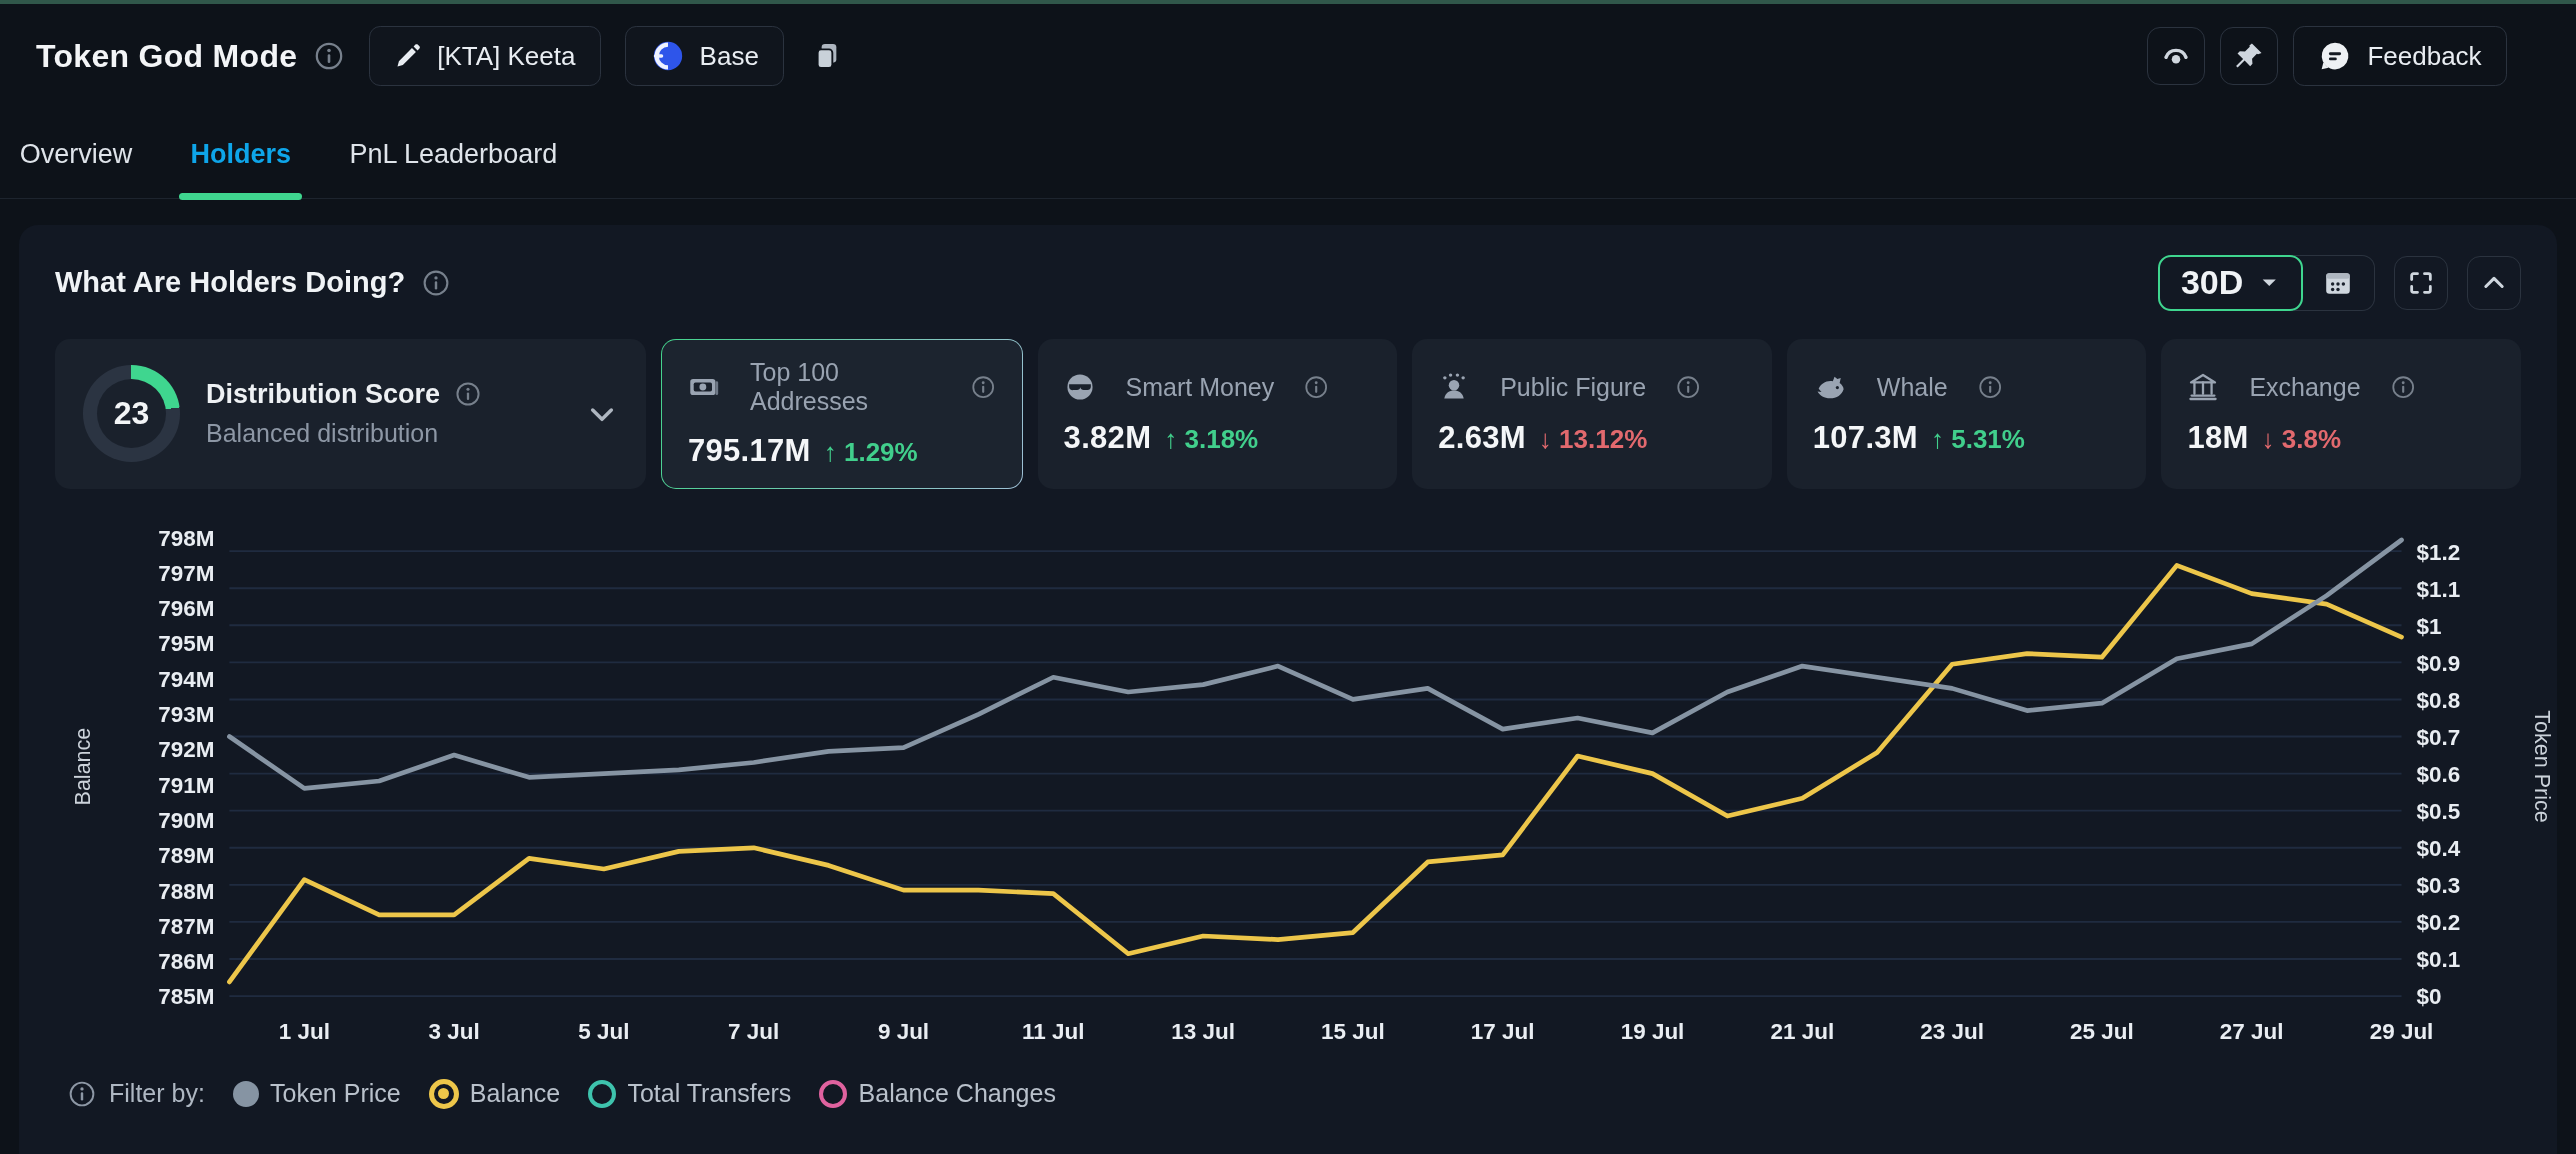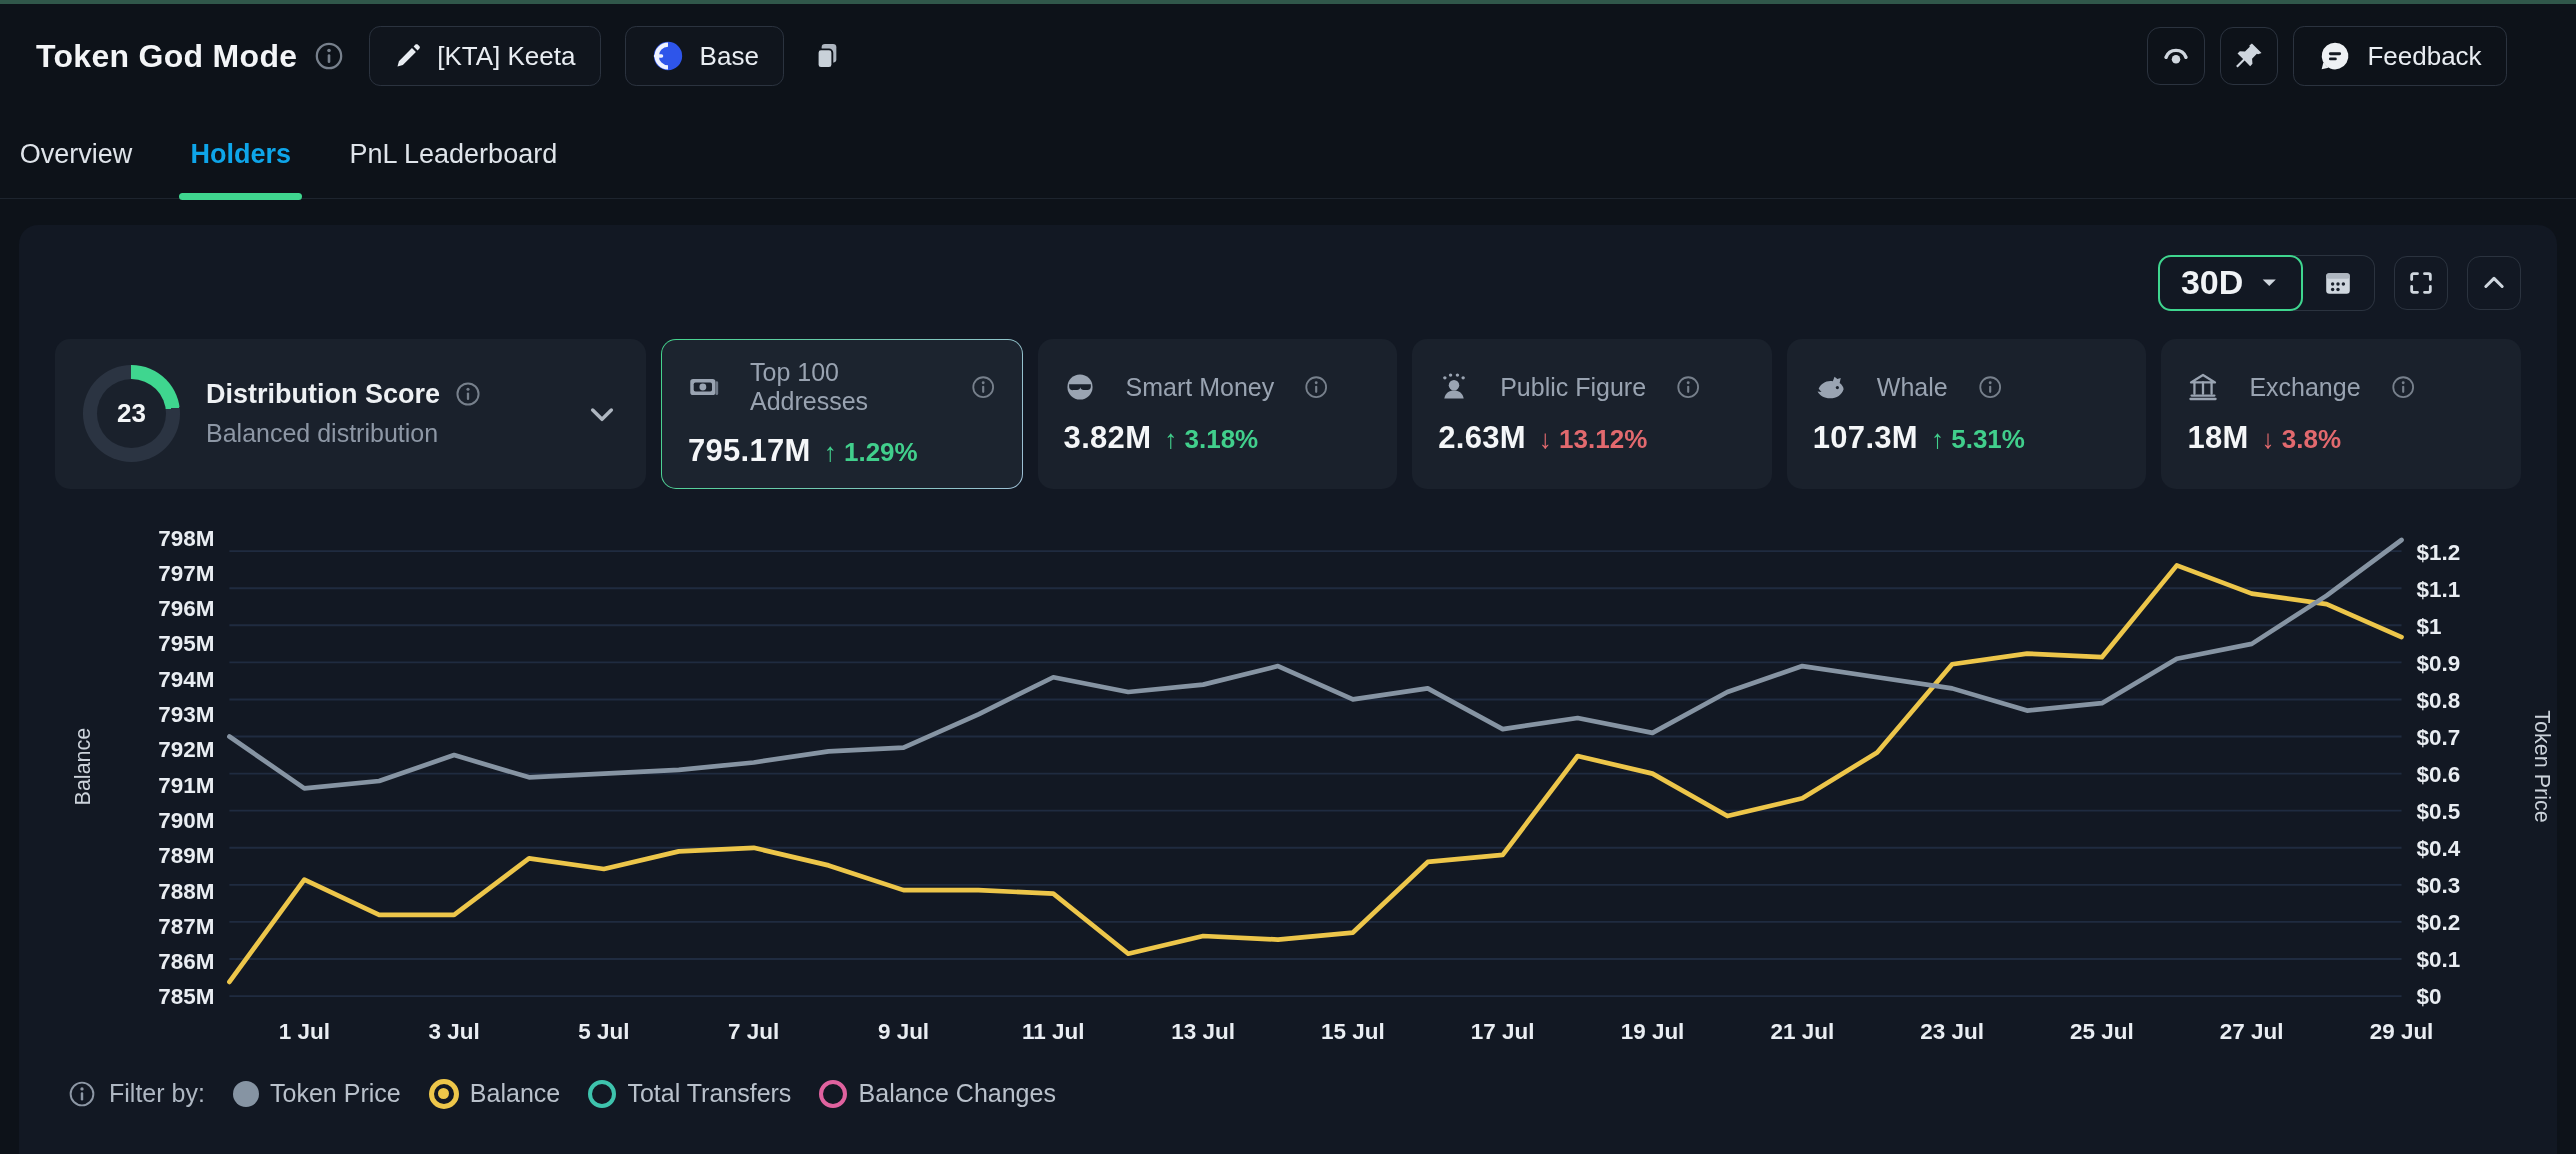--- a/index.html
+++ b/index.html
@@ -44,21 +44,21 @@
              background:none; cursor:pointer; margin-left:-9.4px; padding-left:7.5px; }
 
   
   .cards { display:flex; gap:15px; margin-top:28px; }
   .card { background:#1a212c; border-radius:15px; height:150px; }
   .dist-card { width:591px; display:flex; align-items:center; gap:26px; padding:0 28px; cursor:pointer; }
   .gauge { width:97px; height:97px; border-radius:50%; flex:none;
            display:flex; align-items:center; justify-content:center; }
   .gauge-inner { width:69px; height:69px; border-radius:50%; background:#1a212c;
                  display:flex; align-items:center; justify-content:center;
-                 font-size:26px; font-weight:bold; color:#f3f5f7; }
+                 font-size:32px; font-weight:bold; color:#f3f5f7; }
   .dist-texts { display:flex; flex-direction:column; gap:9.4px; }
   .dist-title-row { display:flex; align-items:center; gap:15px; font-size:27px; font-weight:bold; color:#eef1f4; }
   .dist-sub { font-size:25px; color:#8d97a5; }
   .dist-chevron { margin-left:auto; }
 
   .stat-card { flex:1; display:flex; flex-direction:column; justify-content:center; gap:17px;
                padding:0 26px; cursor:pointer; }
   .stat-card.selected { border:1.9px solid transparent;
         background:linear-gradient(#1c242f,#1c242f) padding-box,
                    linear-gradient(110deg,#43d48c,#9fc0d6) border-box; }
@@ -162,20 +162,30 @@
 
 <div class="tabbar" id="tabbar">
     <div class="tab">Overview</div>
     <div class="tab active">Holders</div>
     <div class="tab">PnL Leaderboard</div>
   </div>
 
 <div class="panel">
 
   <div class="panel-head">
+    <div class="panel-title">
+      <span>What Are Holders Doing?</span>
+      <span>
+        <svg width="28" height="28" viewBox="0 0 32 32">
+            <circle cx="16" cy="16" r="13" fill="none" stroke="#77808c" stroke-width="2.4"></circle>
+            <circle cx="16" cy="10.2" r="1.9" fill="#77808c"></circle>
+            <rect x="14.6" y="14" width="2.8" height="9.5" rx="1.4" fill="#77808c"></rect>
+          </svg>
+      </span>
+    </div>
     <div class="controls">
       <div class="range-group">
         <button class="range-btn">
           <span>30D</span>
           <span>
             <svg width="22.5" height="22.5" viewBox="0 0 24 24">
                 <path d="M5 9 L12 16 L19 9 Z" fill="#cfd6de"></path>
               </svg>
           </span>
         </button>

